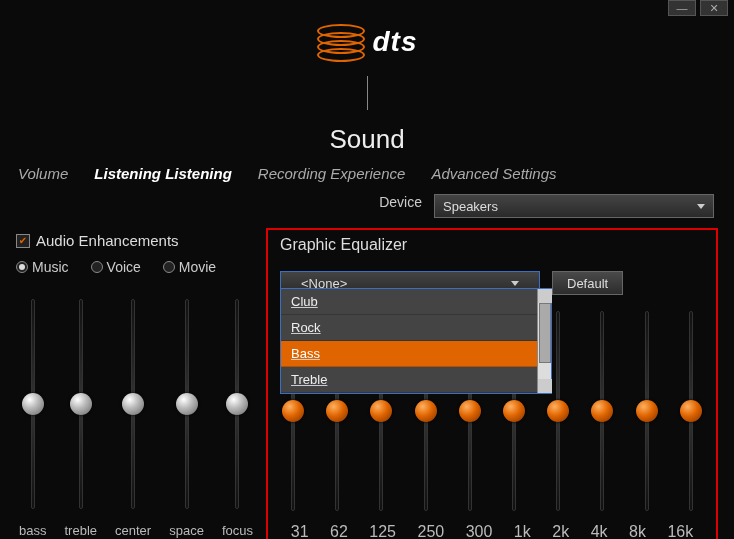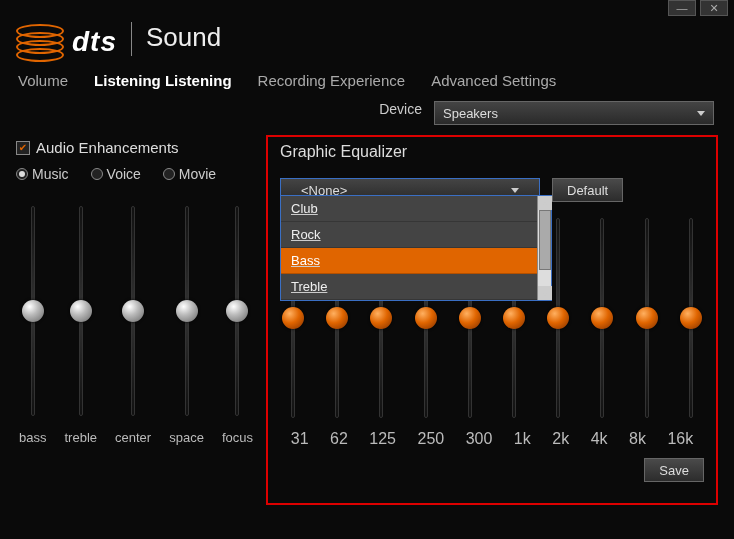--- a/index.html
+++ b/index.html
@@ -26,22 +26,24 @@
     border: 1px solid #555;
     color: #aaa;
     font-size: 11px;
     display: flex;
     align-items: center;
     justify-content: center;
     cursor: pointer;
   }
   .header {
     display: flex;
+    align-items: center;
     padding: 4px 16px 10px 16px;
     gap: 14px;
+    flex-direction: column;
   }
   .logo {
     display: flex;
     align-items: center;
     gap: 8px;
   }
   .logo-arc {
     width: 48px;
     height: 40px;
     position: relative;
@@ -72,20 +74,21 @@
   .sound-text {
     font-size: 26px;
     color: #eee;
     font-weight: 300;
   }
   .tabs {
     display: flex;
     gap: 26px;
     padding: 0 18px 12px 18px;
     font-size: 15px;
+    font-style: italic;
   }
   .tab { color: #aaa; cursor: pointer; }
   .tab.active { color: #fff; font-weight: 600; }
   .device-row {
     display: flex;
     align-items: flex-start;
     justify-content: flex-end;
     gap: 12px;
     padding: 0 20px 10px 20px;
     font-size: 14px;

